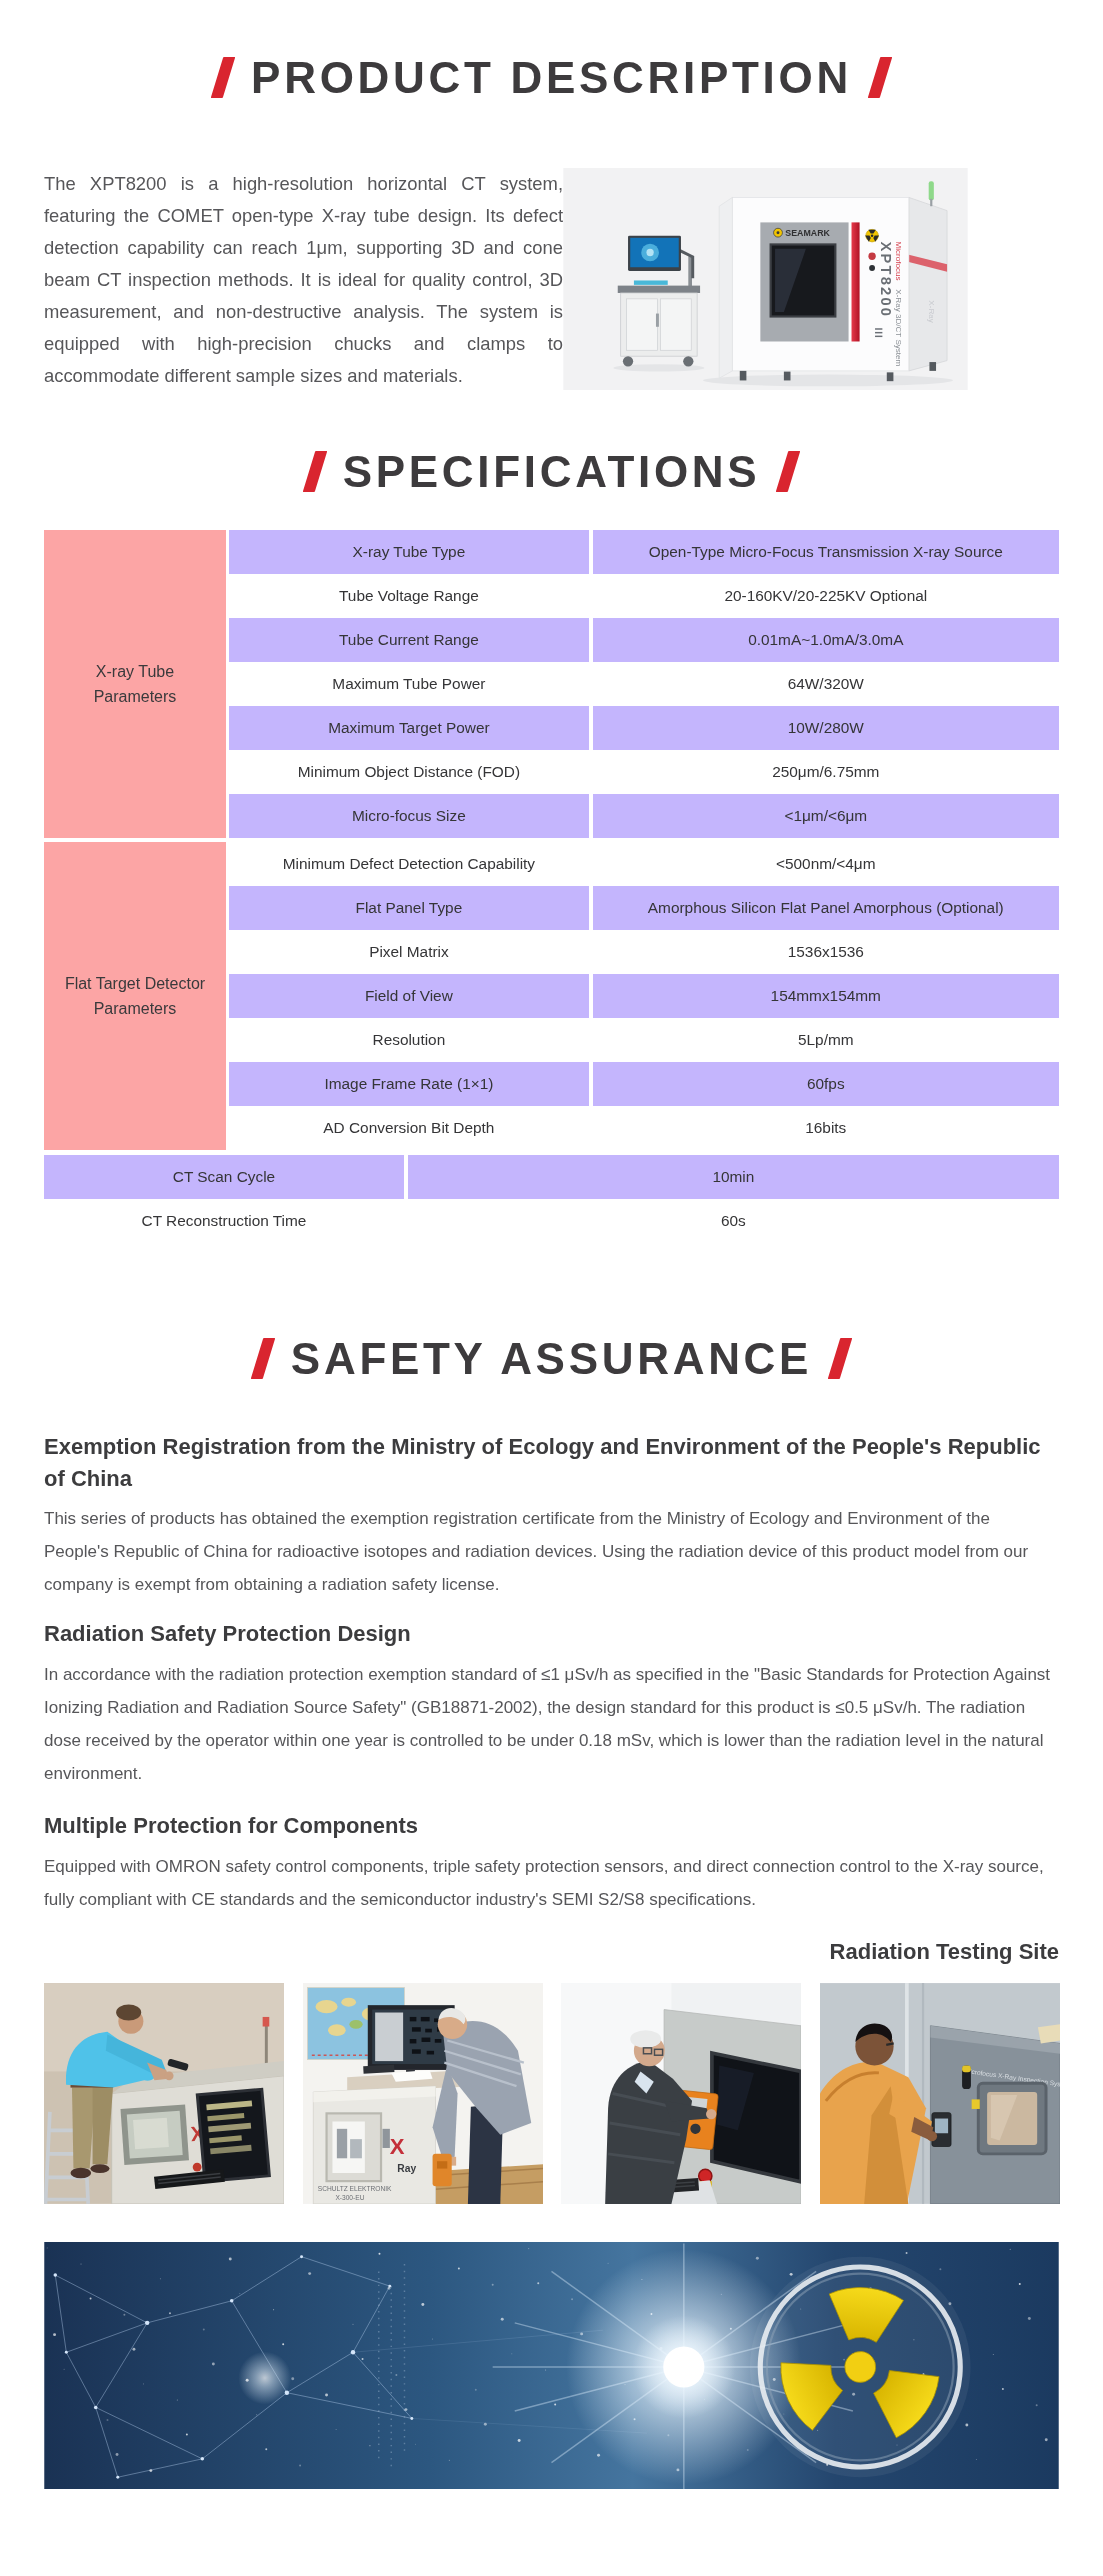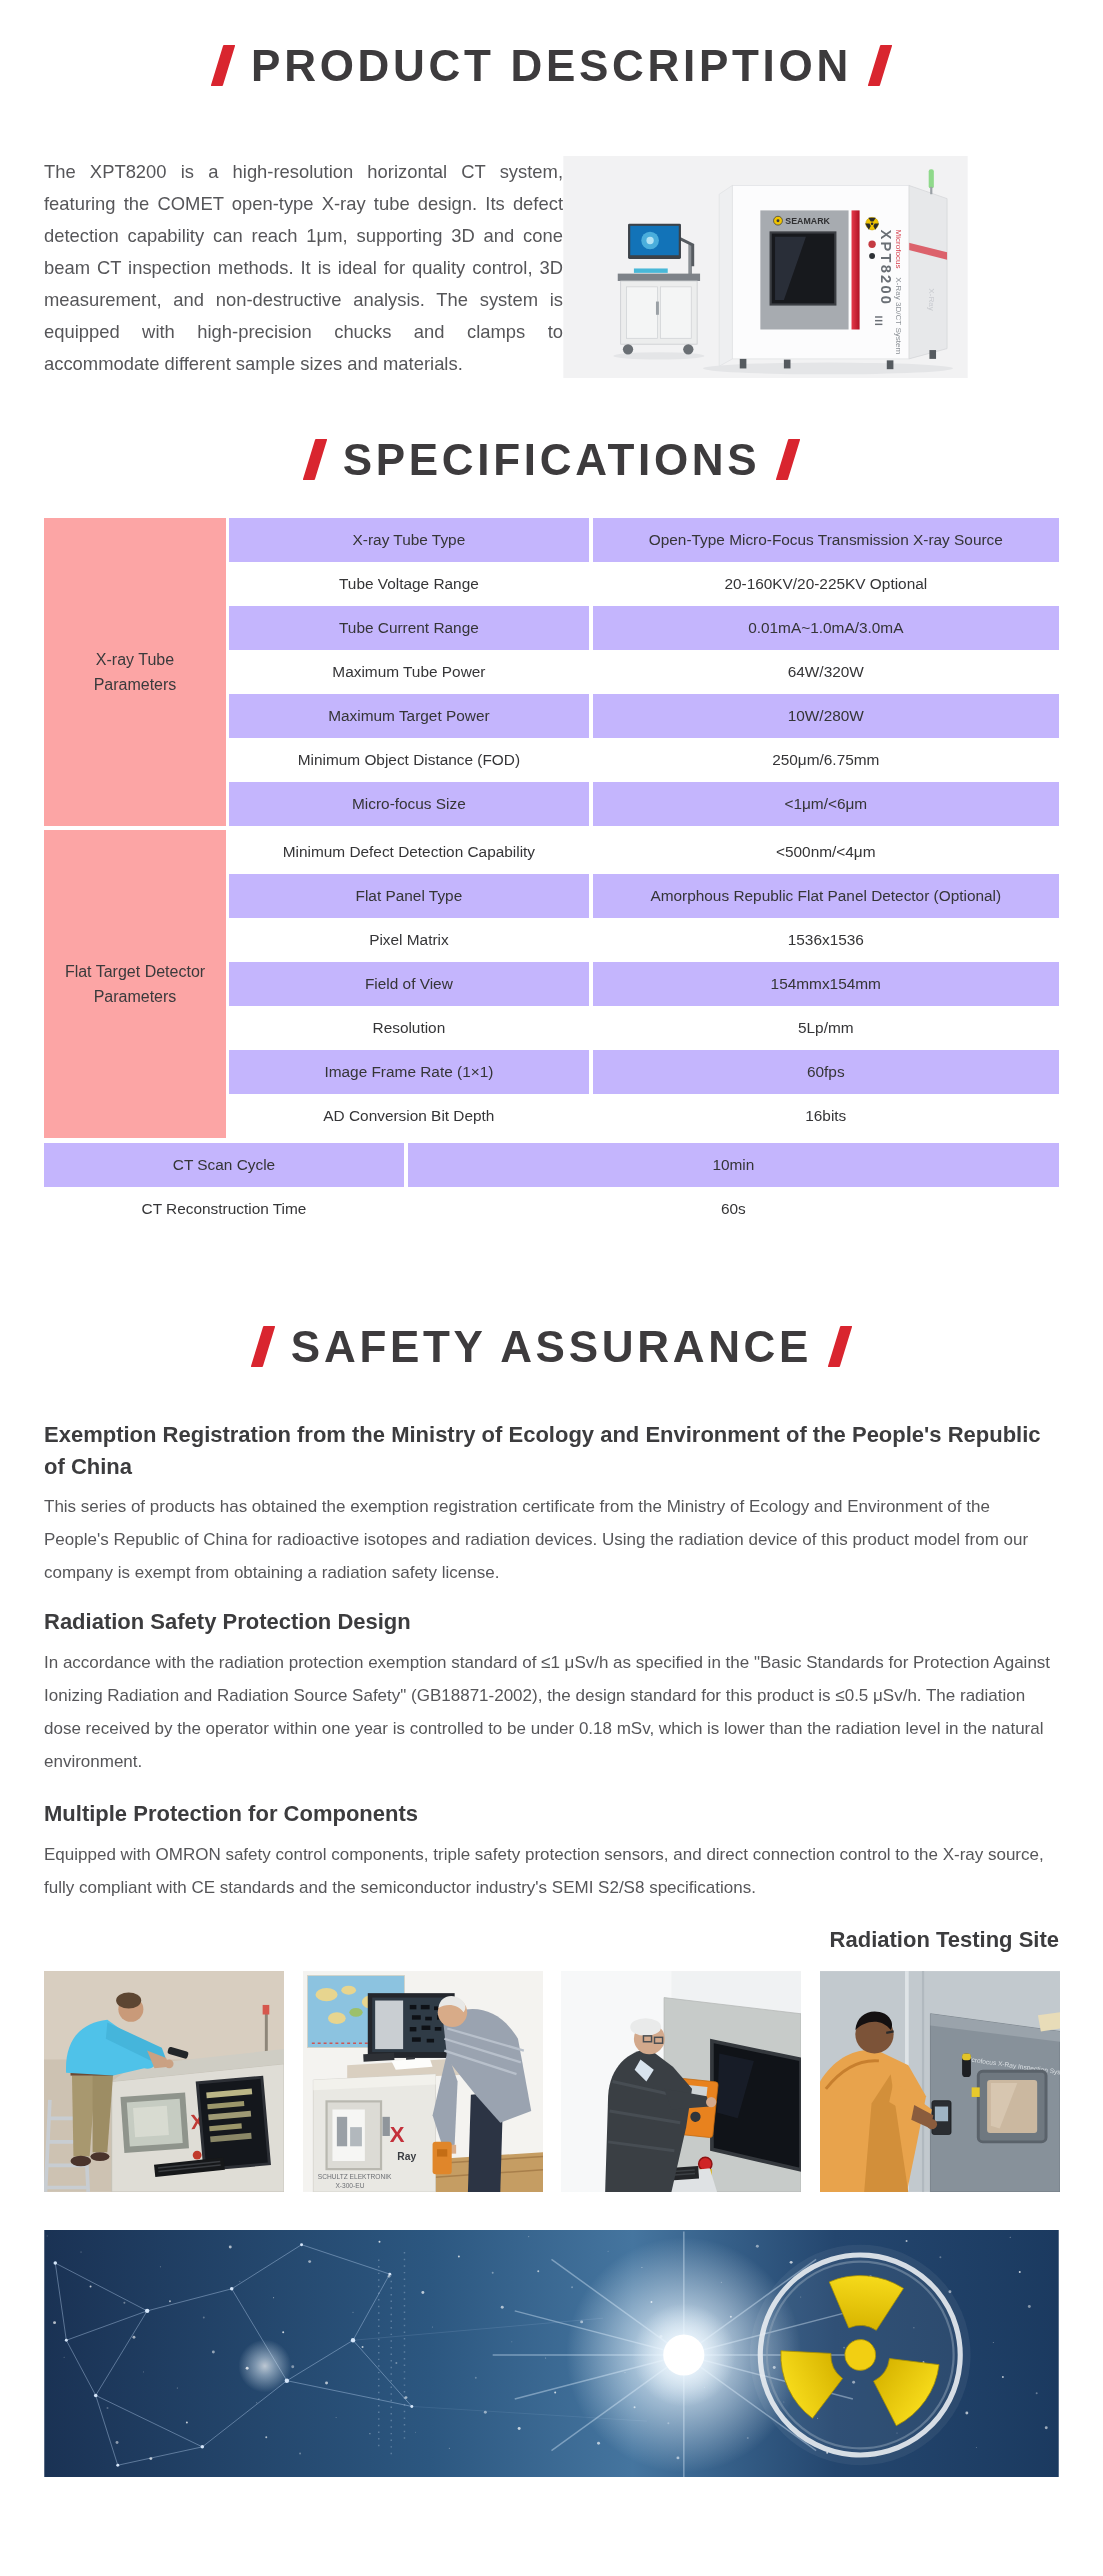--- a/index.html
+++ b/index.html
@@ -1,17 +1,17 @@
 <!DOCTYPE html>
 <html style="font-size:11.8px"><head>
 <meta charset="utf-8">
 <style>
   html,body{margin:0;padding:0;background:#ffffff;}
   .page{width:1103px;background:#fff;font-family:"Liberation Sans",sans-serif;color:#3d3b3d;}
-  .content{width:1015px;margin:0 auto;padding-top:40px;padding-bottom:45px;}
+  .content{width:1015px;margin:0 auto;padding-top:52px;padding-bottom:45px;}
 
   
   .sec-header{display:flex;justify-content:center;align-items:center;gap:22px;}
   .sec-title{font-size:44px;line-height:51px;font-weight:700;color:#3d3b3d;letter-spacing:3.7px;margin:0;white-space:nowrap;}
   .slash{width:11.8px;height:41px;background:#d9252f;transform:skewX(-17deg);border-radius:0.7px;flex:none;}
 
   
   .desc-row{display:flex;margin-top:65px;align-items:flex-start;}
   .desc-text{width:519px;font-size:18.4px;line-height:32px;color:#565659;text-align:justify;}
   .product-image{width:405px;height:222px;flex:none;}
@@ -189,21 +189,21 @@
             <div>Flat Target Detector</div>
             <div>Parameters</div>
           </div>
           <div class="spec-rows">
             <div class="spec-row">
               <div class="cell param shade-white">Minimum Defect Detection Capability</div>
               <div class="cell value shade-white">&lt;500nm/&lt;4μm</div>
             </div>
             <div class="spec-row">
               <div class="cell param shade-gray">Flat Panel Type</div>
-              <div class="cell value shade-gray">Amorphous Republic Flat Panel Detector (Optional)</div>
+              <div class="cell value shade-gray">Amorphous Silicon Flat Panel Amorphous (Optional)</div>
             </div>
             <div class="spec-row">
               <div class="cell param shade-white">Pixel Matrix</div>
               <div class="cell value shade-white">1536x1536</div>
             </div>
             <div class="spec-row">
               <div class="cell param shade-gray">Field of View</div>
               <div class="cell value shade-gray">154mmx154mm</div>
             </div>
             <div class="spec-row">

